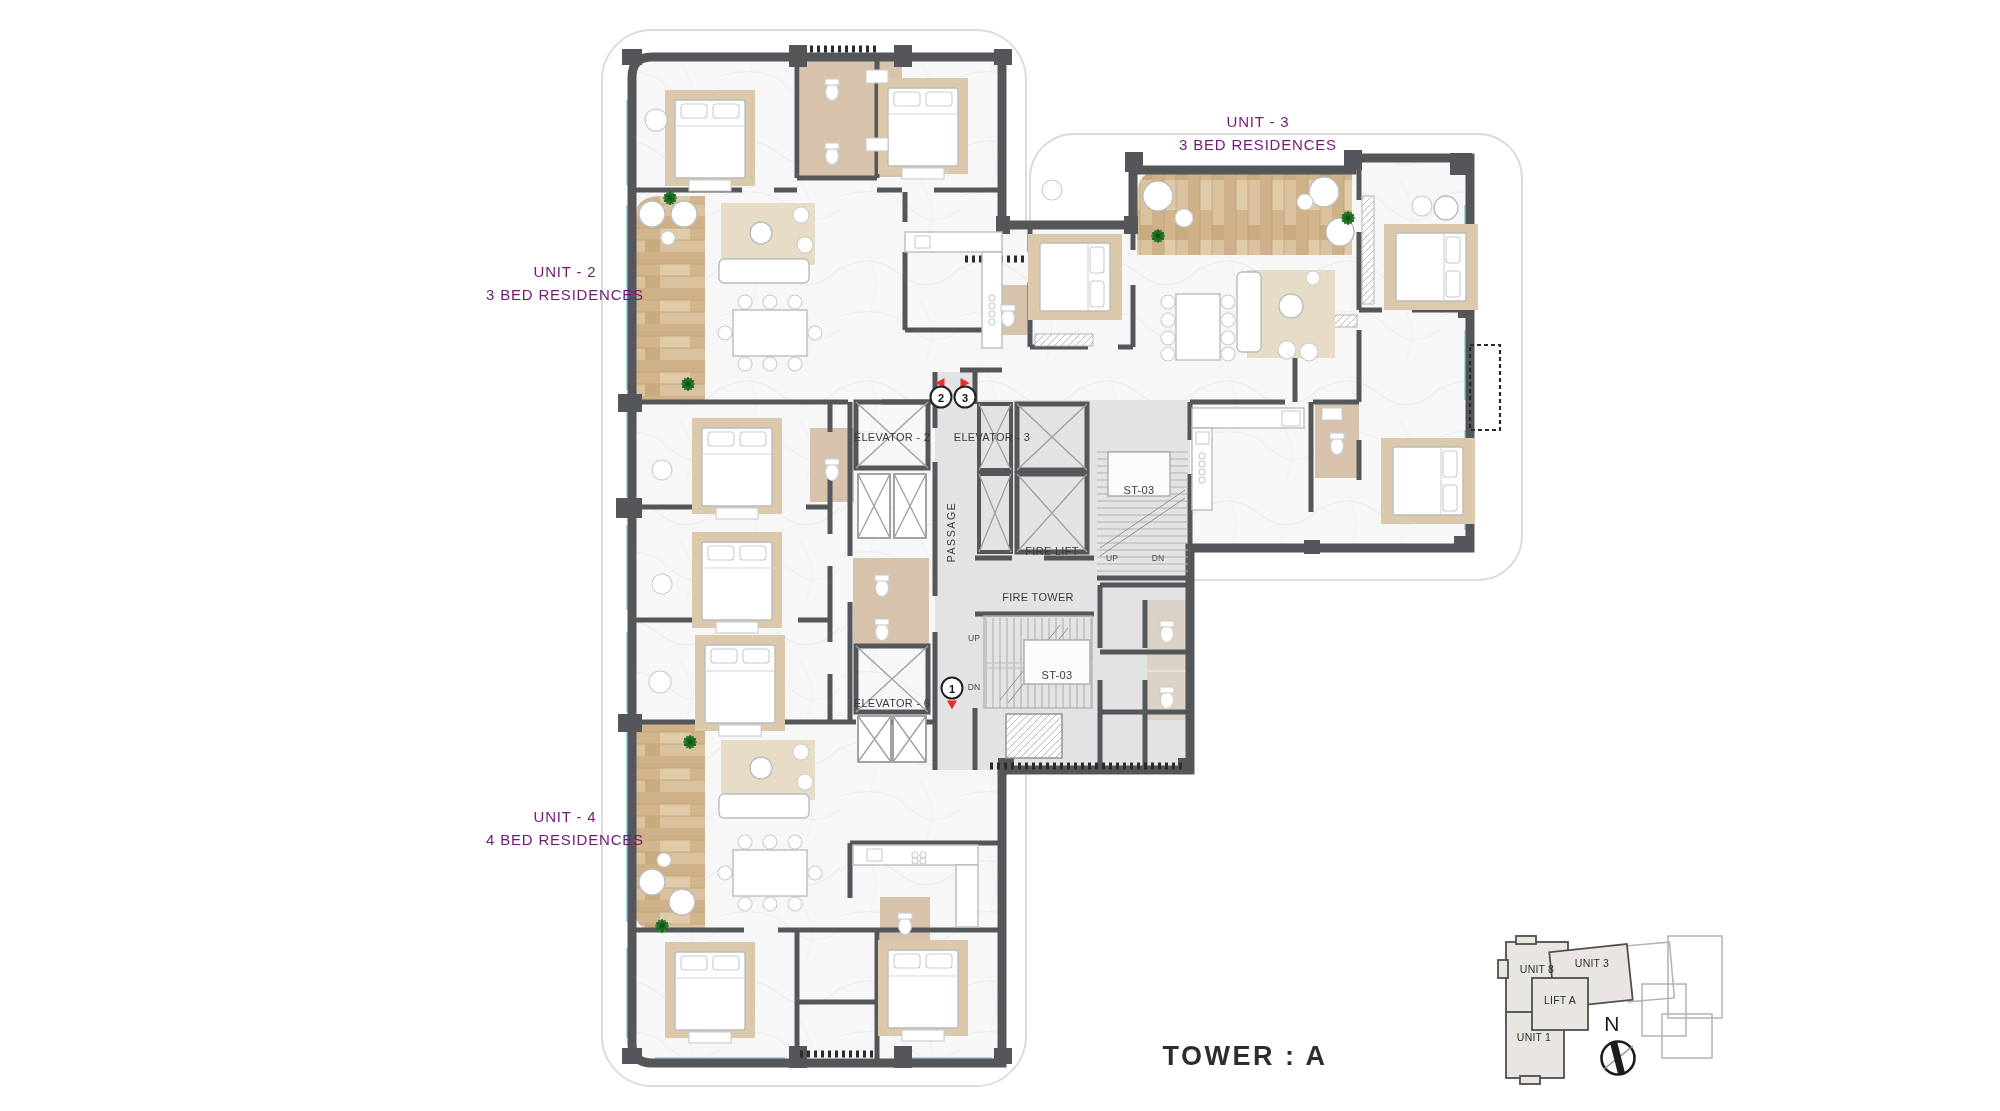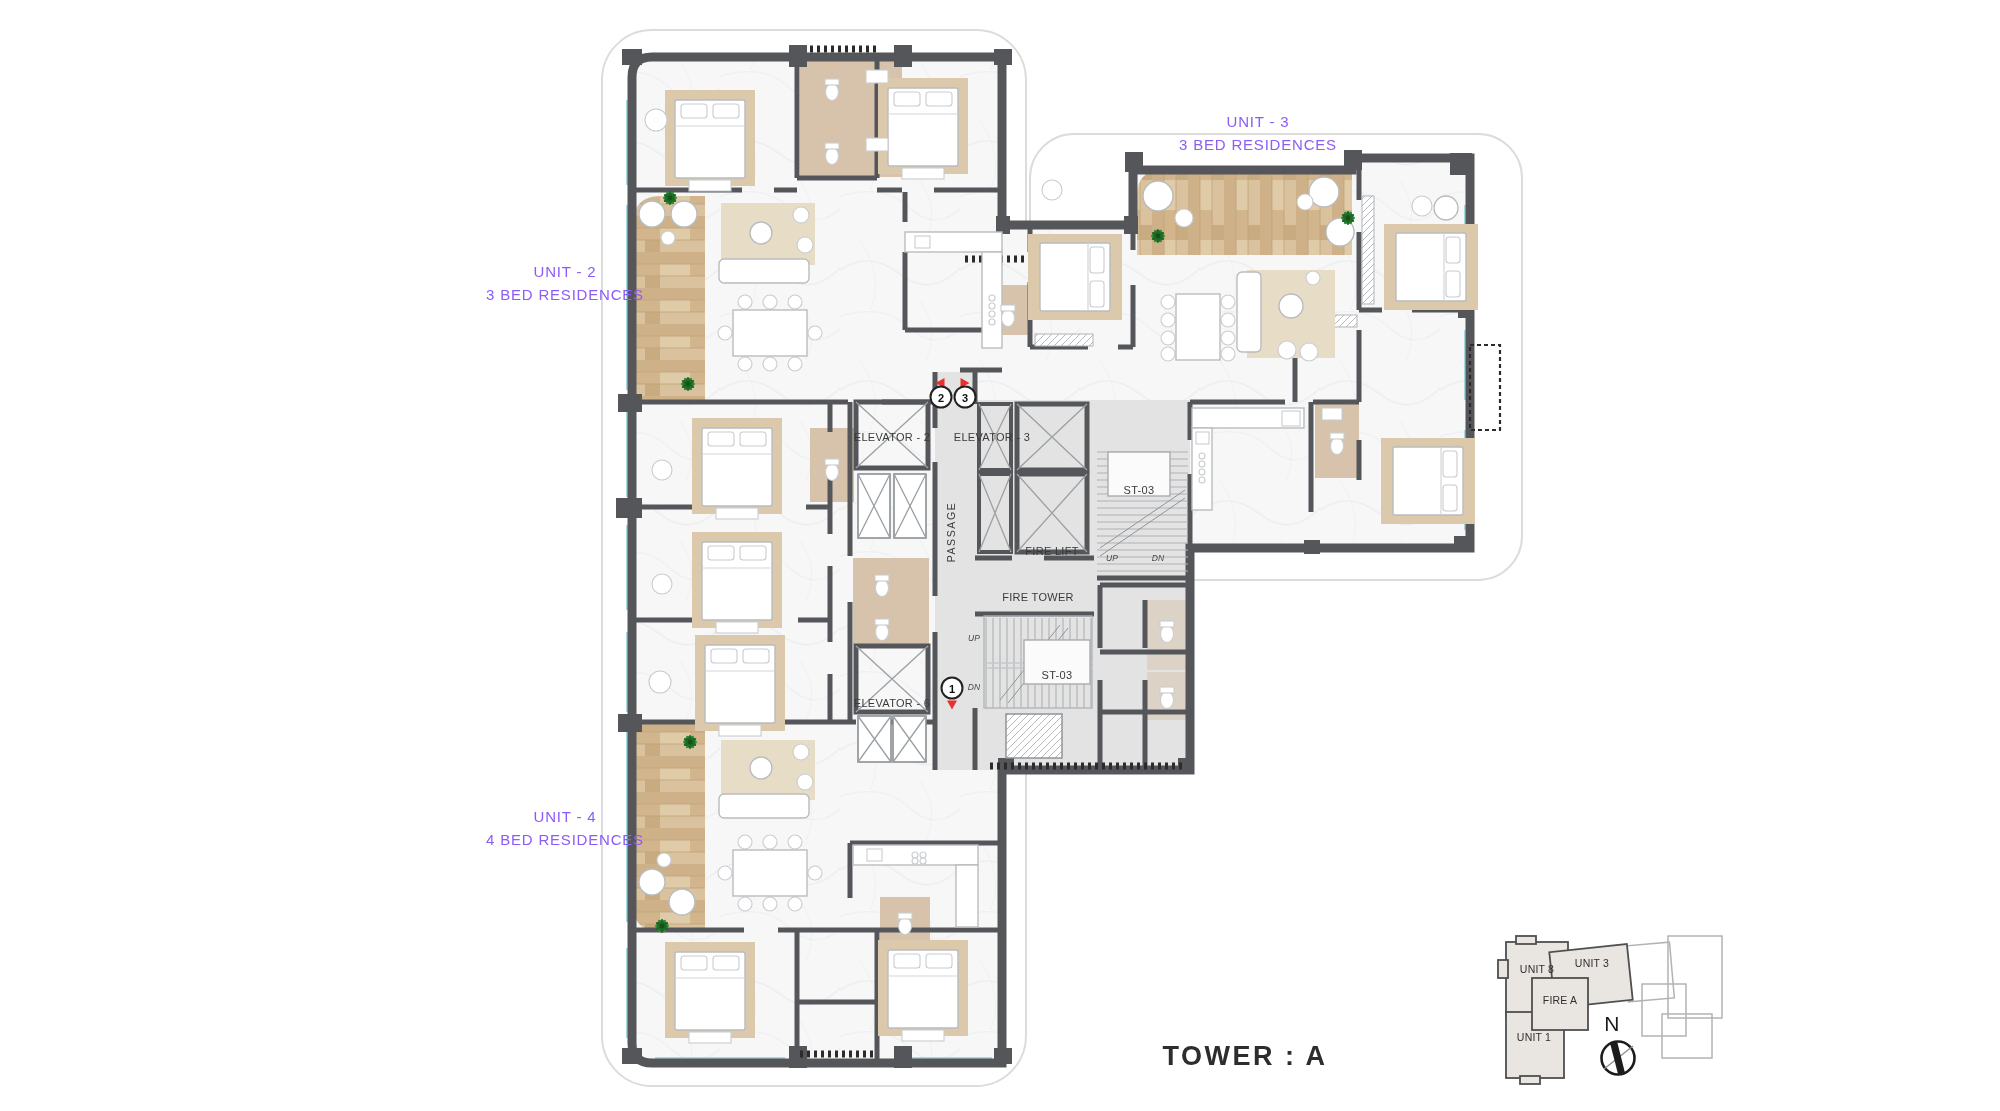--- a/index.html
+++ b/index.html
@@ -25,23 +25,23 @@
   .tread{stroke:#aeb2b5;stroke-width:1.1;}
   .stairbox{fill:#fbfbfc;stroke:#a8acb0;stroke-width:1.4;}
   .ghost{fill:none;stroke:#b3b3b3;stroke-width:1.5;}
   .kfill{fill:var(--kp,#e9e6e2);stroke:#4f4f51;stroke-width:1.8;}
   .dots{stroke:#2b2b2b;stroke-width:7;stroke-dasharray:3 4;fill:none;}
   .dash{fill:none;stroke:#2b2b2b;stroke-width:2.2;stroke-dasharray:4 3;}
   .plantleaf{fill:var(--plant,#2f8a36);}
   
   .lbl{position:absolute;transform:translate(-50%,-50%);color:#3a3a3a;white-space:nowrap;
        text-align:center;pointer-events:none;}
-  .unit-lbl{font-size:15px;letter-spacing:.8px;line-height:1.55;color:#8b5cf6;}
+  .unit-lbl{font-size:15px;letter-spacing:.8px;line-height:1.55;color:#701a75;}
   .core-lbl{font-size:11px;letter-spacing:.3px;color:#3a3a3a;margin-top:13px;}
-  .tiny-lbl{font-size:8.5px;letter-spacing:.2px;color:#4a4a4a;font-style:italic;}
+  .tiny-lbl{font-size:8.5px;letter-spacing:.2px;color:#4a4a4a;}
   .passage-lbl{font-size:10.5px;letter-spacing:1.6px;transform:translate(-50%,-50%) rotate(-90deg);}
   .title-lbl{font-size:27px;letter-spacing:2.5px;color:#2d2d2d;font-weight:700;}
   .kp-lbl{font-size:10.5px;letter-spacing:.2px;color:#2f2f2f;}
   .north-lbl{font-size:21px;color:#1c1c1c;letter-spacing:.5px;}
   .marker-circle{position:absolute;transform:translate(-50%,-50%);width:19px;height:19px;
      border:2px solid #222;border-radius:50%;background:#fff;color:#111;font-size:11px;
      font-weight:bold;display:flex;align-items:center;justify-content:center;}
   .tri{position:absolute;transform:translate(-50%,-50%);width:0;height:0;}
   .tri-left {border-top:5px solid transparent;border-bottom:5px solid transparent;border-right:9px solid var(--red,#e8302e);}
   .tri-right{border-top:5px solid transparent;border-bottom:5px solid transparent;border-left:9px solid var(--red,#e8302e);}
@@ -480,17 +480,17 @@
 <div class="tri tri-right" style="left:965px;top:383px"></div>
 <div class="marker-circle" style="left:941px;top:397px">2</div>
 <div class="marker-circle" style="left:965px;top:397px">3</div>
 <div class="marker-circle" style="left:952px;top:688px">1</div>
 <div class="tri tri-down" style="left:952px;top:705px"></div>
 
 <div class="lbl title-lbl" style="left:1245px;top:1056px">TOWER : A</div>
 
 <div class="lbl kp-lbl" style="left:1537px;top:969px">UNIT 8</div>
 <div class="lbl kp-lbl" style="left:1592px;top:963px">UNIT 3</div>
-<div class="lbl kp-lbl" style="left:1560px;top:1000px">FIRE A</div>
+<div class="lbl kp-lbl" style="left:1560px;top:1000px">LIFT A</div>
 <div class="lbl kp-lbl" style="left:1534px;top:1037px">UNIT 1</div>
 <div class="lbl north-lbl" style="left:1612px;top:1024px">N</div>
 
 </div>
 
 </body></html>

